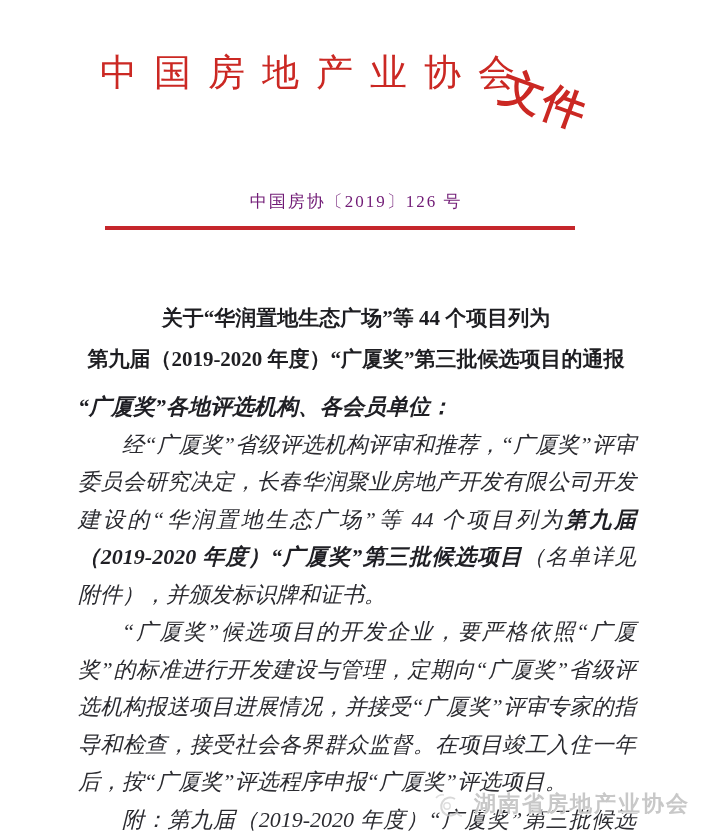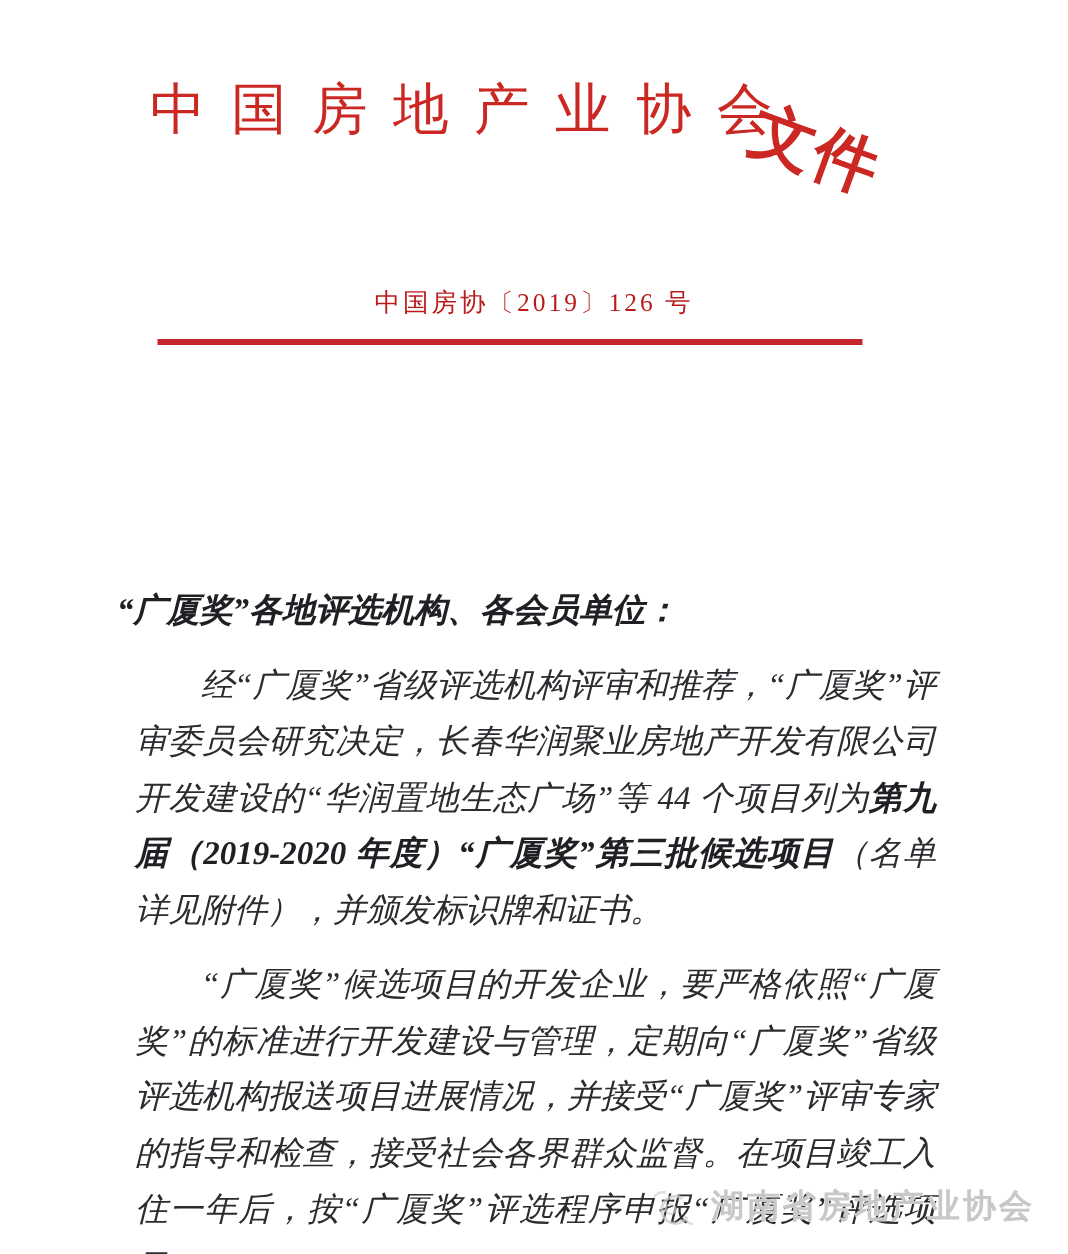--- a/index.html
+++ b/index.html
@@ -44,21 +44,21 @@
     transform-origin: left top;
     letter-spacing: 1px;
   }
   
   .doc-number {
     position: absolute;
     left: 0; top: 190px;
     width: 712px;
     text-align: center;
     font-size: 17px;
-    color: #b91c1c;
+    color: #701a75;
     letter-spacing: 2px;
   }
   .red-rule {
     position: absolute;
     left: 105px; top: 226px;
     width: 470px; height: 4px;
     background: #c5262b;
   }
   
   .title {
@@ -76,21 +76,21 @@
     position: absolute;
     left: 78px; top: 388px;
     width: 558px;
     font-size: 22px;
     line-height: 37.5px;
     color: #2b2b30;
     text-align: justify;
     font-style: italic;
   }
   .salutation { font-weight: bold; color: #1f1f24; }
-  .para { margin: 12px; }
+  .para { margin: 0; }
   .para.indent { text-indent: 2em; }
   .bold { font-weight: bold; color: #1f1f24; }
   
   .footer {
     position: absolute;
     right: 22px; top: 786px;
     display: flex;
     align-items: center;
     gap: 8px;
   }
@@ -109,20 +109,24 @@
 
 <div class="page">
 
   <div class="org-line1">中国房地产业协会</div>
   <div class="doc-type">文件</div>
 
   <div class="doc-number">中国房协〔2019〕126 号</div>
 
   <div class="red-rule"></div>
 
+  <div class="title">
+    <div>关于“华润置地生态广场”等 44 个项目列为</div>
+    <div>第九届（2019-2020 年度）“广厦奖”第三批候选项目的通报</div>
+  </div>
 
   <div class="body-text">
     <div class="salutation">“广厦奖”各地评选机构、各会员单位：</div>
     <div>
         <div class="para indent"><span>经“广厦奖”省级评选机构评审和推荐，“广厦奖”评审委员会研究决定，长春华润聚业房地产开发有限公司开发建设的“华润置地生态广场”等 44 个项目列为</span><span class="bold">第九届（2019-2020 年度）“广厦奖”第三批候选项目</span><span>（名单详见附件），并颁发标识牌和证书。</span></div>
         <div class="para indent"><span>“广厦奖”候选项目的开发企业，要严格依照“广厦奖”的标准进行开发建设与管理，定期向“广厦奖”省级评选机构报送项目进展情况，并接受“广厦奖”评审专家的指导和检查，接受社会各界群众监督。在项目竣工入住一年后，按“广厦奖”评选程序申报“广厦奖”评选项目。</span></div>
         <div class="para indent"><span>附：第九届（2019-2020 年度）“广厦奖”第三批候选项目名单</span></div>
       </div>
   </div>
 

